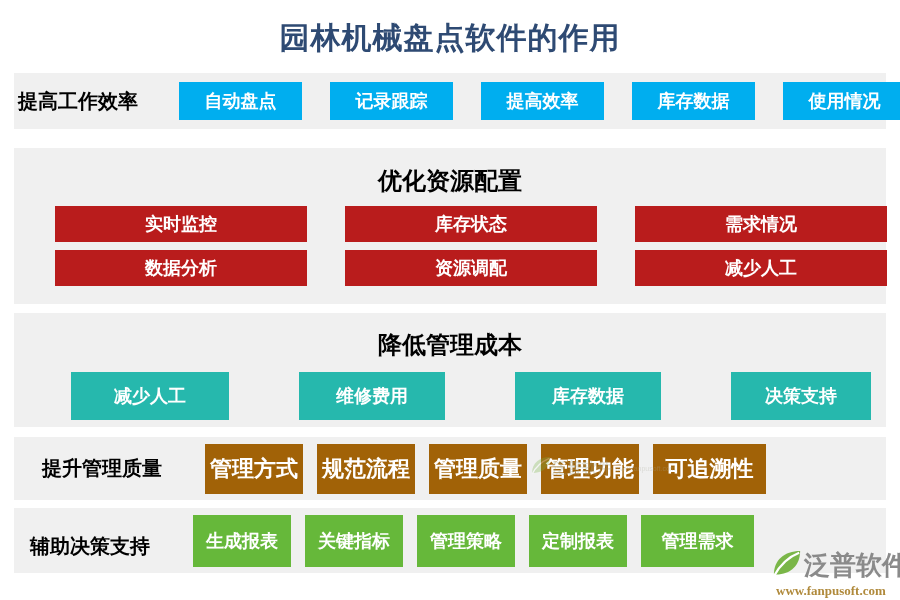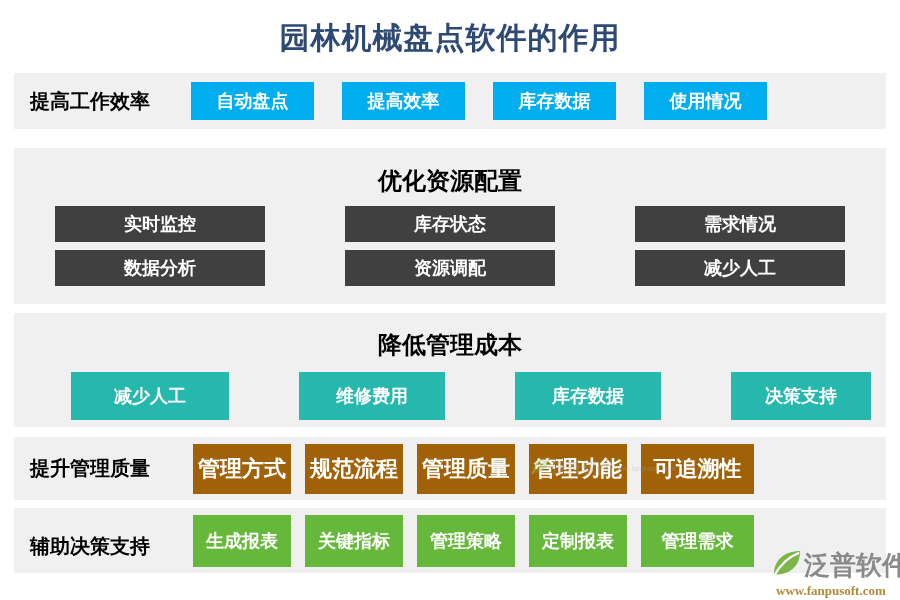--- a/index.html
+++ b/index.html
@@ -80,21 +80,21 @@
     box-sizing: border-box;
     text-align: center;
   }
 
   
   #panel-efficiency {
     left: 14px;
     top: 73px;
     width: 872px;
     height: 56px;
-    padding-left: 16px;
+    padding-left: 4px;
   }
   #panel-efficiency .panel-label {
     width: 150px;
     text-align: left;
     font-size: 20px;
   }
   #panel-efficiency .chip-row {
     display: flex;
     align-items: center;
     gap: 28px;
@@ -119,24 +119,24 @@
     position: absolute;
     left: 41px;
     top: 58px;
     width: 790px;
     display: grid;
     grid-template-columns: repeat(3, 210px);
     justify-content: space-between;
     row-gap: 8px;
   }
   #panel-resource .chip {
-    width: 210px;
+    width: 252px;
     height: 36px;
     font-size: 18px;
-    background: #404040;
+    background: #b91c1c;
   }
 
   
   #panel-cost {
     left: 14px;
     top: 313px;
     width: 872px;
     height: 114px;
   }
   #panel-cost .panel-heading { top: 16px; }
@@ -157,21 +157,21 @@
   #panel-cost .chip.w2 { width: 146px; }
   #panel-cost .chip.w3 { width: 146px; }
   #panel-cost .chip.w4 { width: 140px; }
 
   
   #panel-quality {
     left: 14px;
     top: 437px;
     width: 872px;
     height: 63px;
-    padding-left: 16px;
+    padding-left: 28px;
     align-items: center;
   }
   #panel-quality .panel-label {
     width: 150px;
     text-align: left;
     font-size: 20px;
   }
   #panel-quality .chip-row {
     display: flex;
     align-items: center;
@@ -274,20 +274,21 @@
 <body>
 
 <div id="infographic">
 
   <div class="page-title">园林机械盘点软件的作用</div>
 
   <div class="panel inline" id="panel-efficiency">
     <div class="panel-label">提高工作效率</div>
     <div class="chip-row">
       <div class="chip">自动盘点</div>
+      <div class="chip">记录跟踪</div>
       <div class="chip">提高效率</div>
       <div class="chip">库存数据</div>
       <div class="chip">使用情况</div>
     </div>
   </div>
 
   <div class="panel" id="panel-resource">
     <div class="panel-heading">优化资源配置</div>
     <div class="grid">
       <div class="chip">实时监控</div>

